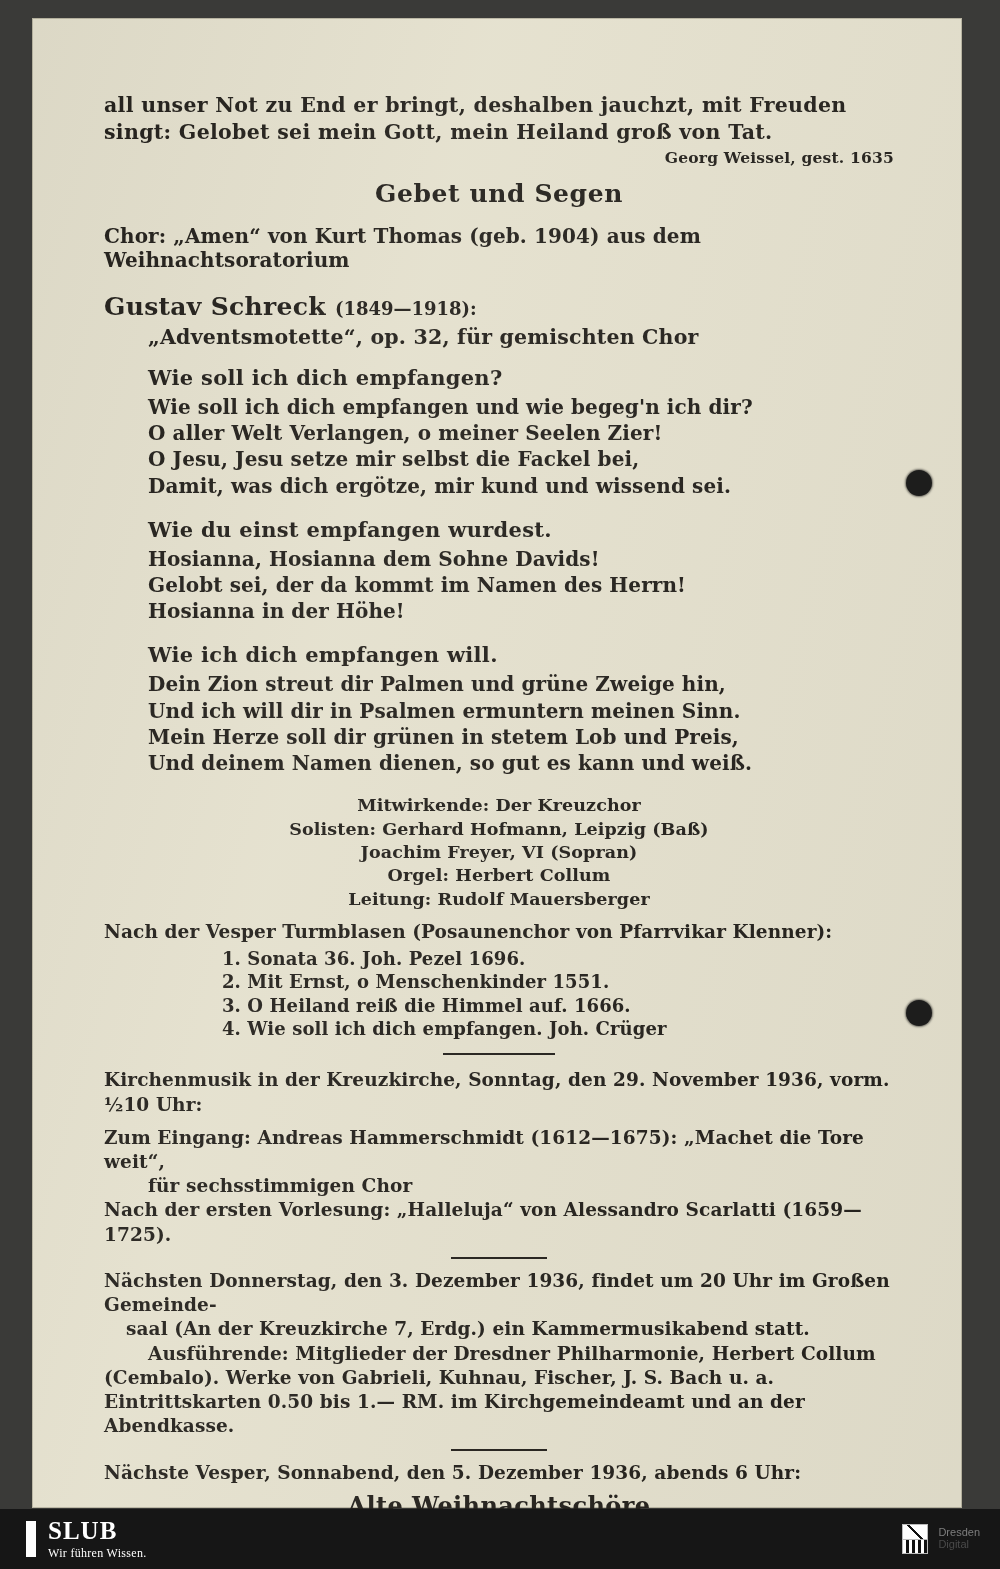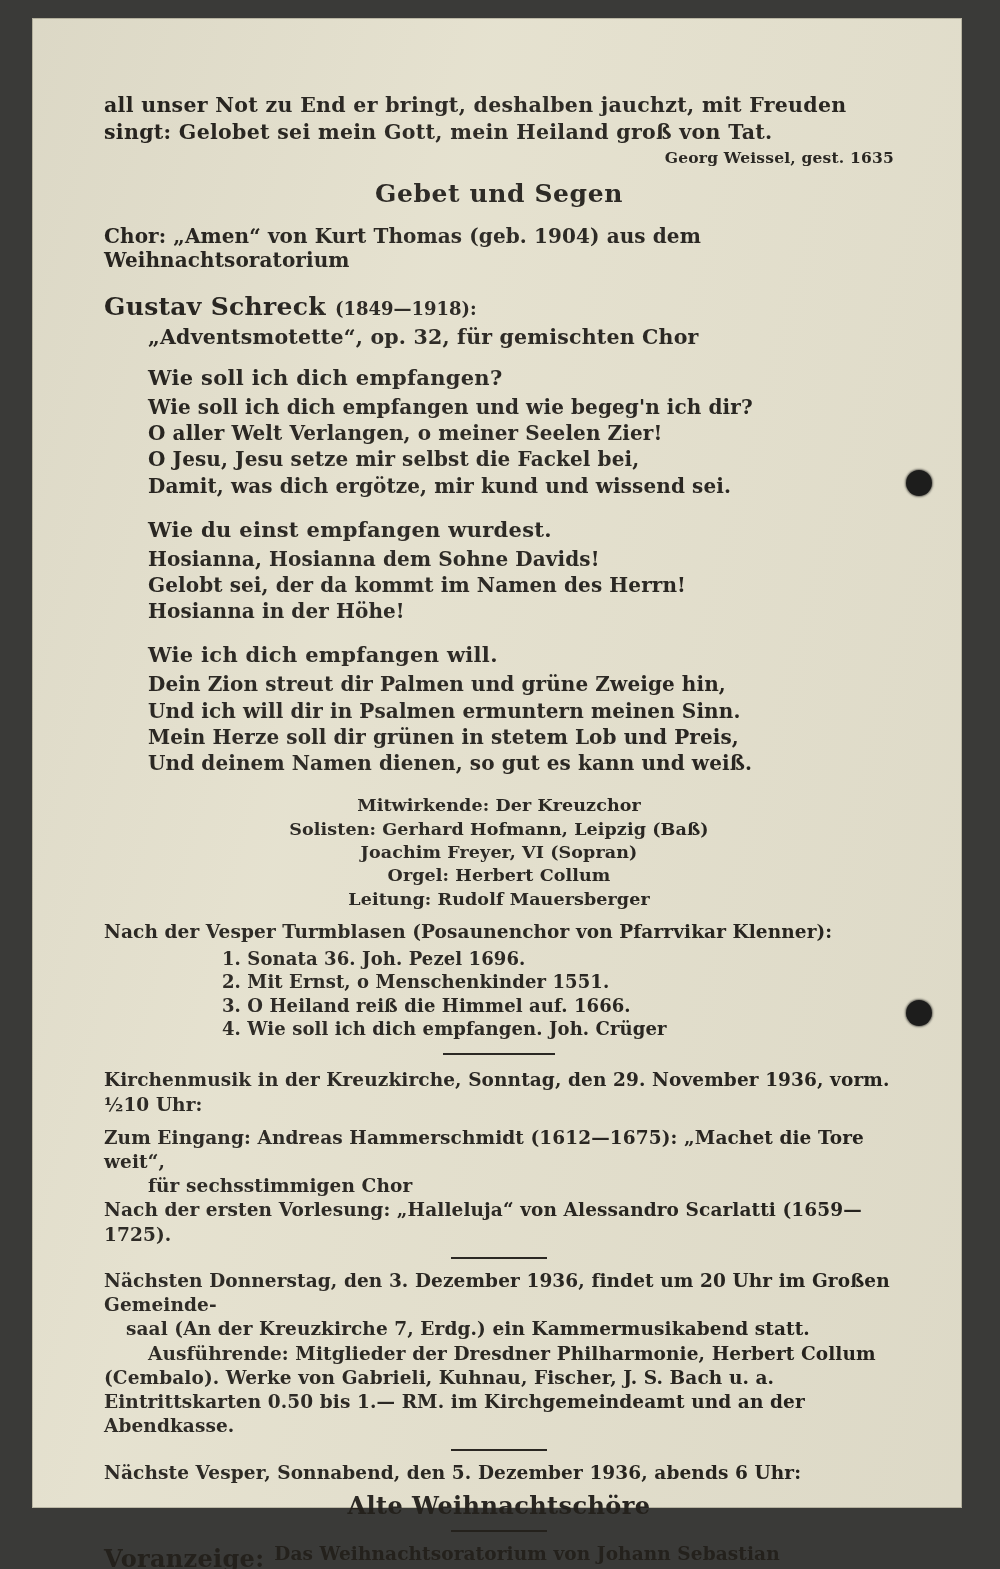--- a/index.html
+++ b/index.html
@@ -361,14 +361,33 @@
         </div>
       </div>
 
     </div>
 
   </div>
 
   <div class="punch" id="punch1"></div>
   <div class="punch" id="punch2"></div>
 
+  <div id="bottombar">
+    <div id="slub-logo">
+      <div id="slub-bar"></div>
+      <div id="slub-text">
+        <div class="slub-name">SLUB</div>
+        <div class="slub-tag">Wir führen Wissen.</div>
+      </div>
+    </div>
+    <div id="right-marks">
+      <div class="crest">
+        <div class="c-top"></div>
+        <div class="c-bot"></div>
+      </div>
+      <div id="dd-text">
+        <div class="l1">Dresden</div>
+        <div class="l2">Digital</div>
+      </div>
+    </div>
+  </div>
 
 </div>
 
 </body></html>

